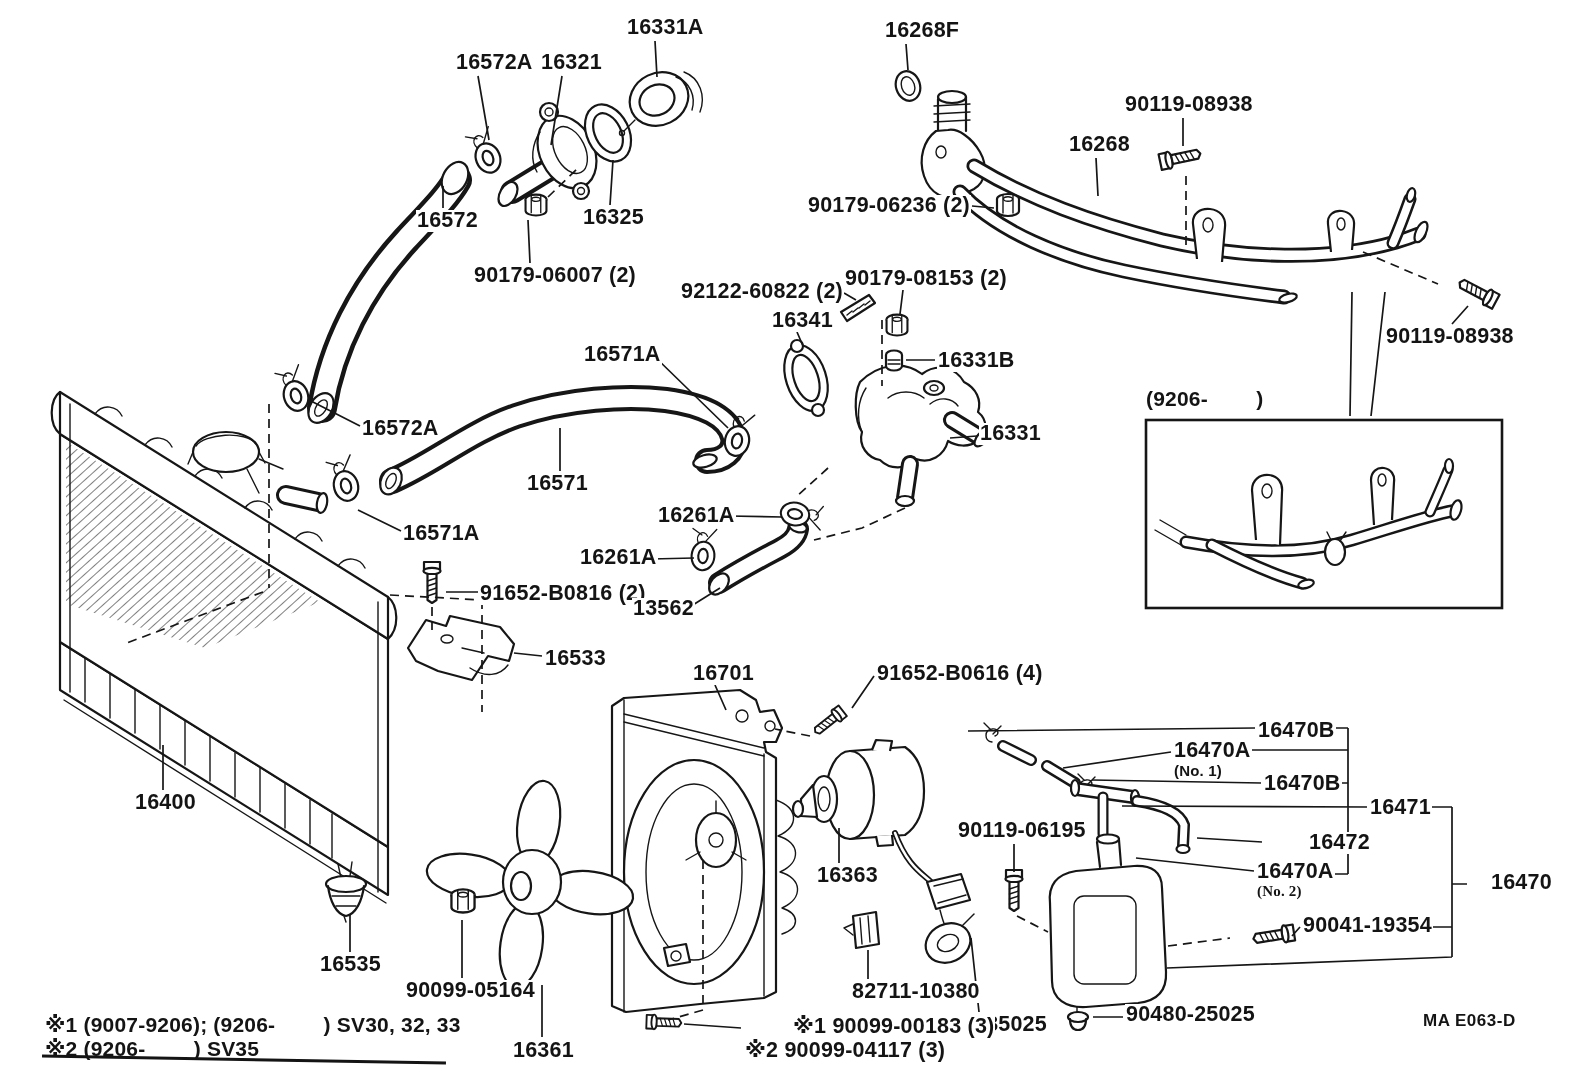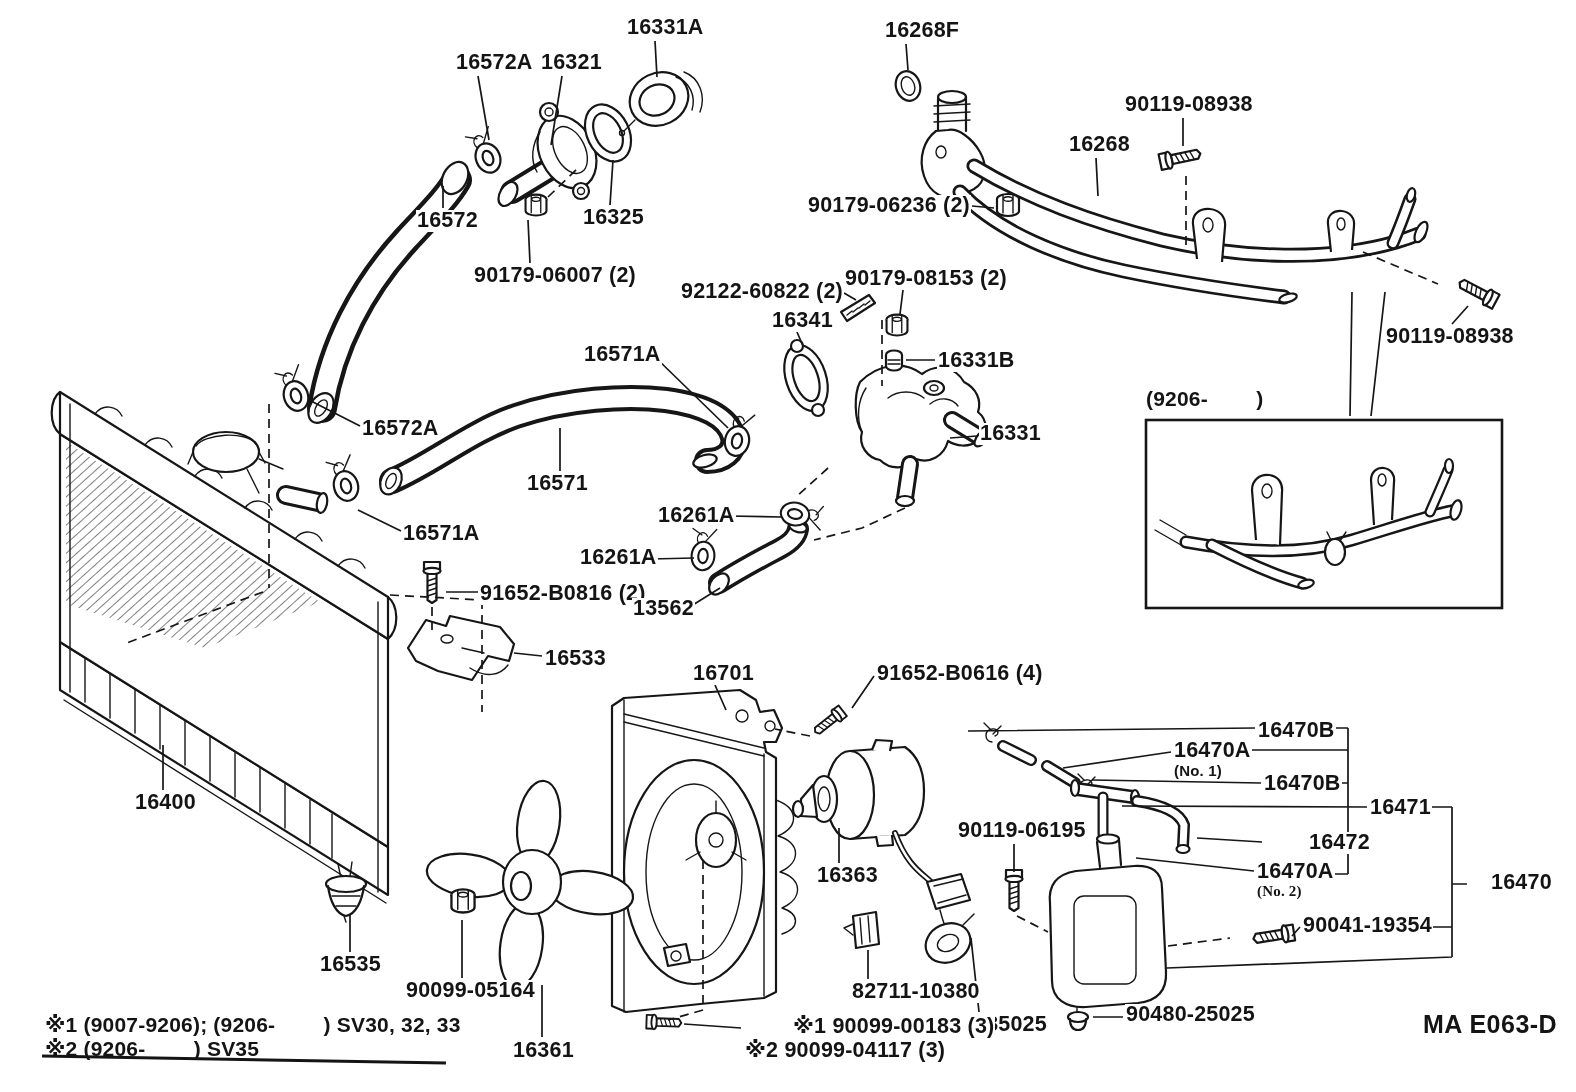--- a/index.html
+++ b/index.html
@@ -3,21 +3,21 @@
 <meta charset="utf-8">
 <style>
   html,body{margin:0;padding:0;background:#ffffff;}
   .stage{position:relative;width:1576px;height:1092px;background:#ffffff;overflow:hidden;
          font-family:"Liberation Sans","DejaVu Sans",sans-serif;}
   .stage svg{position:absolute;left:0;top:0;}
   .lbl{position:absolute;font-weight:700;font-size:21.5px;line-height:1.02;color:#141414;
        letter-spacing:.2px;white-space:pre;background:#ffffff;padding:0 1px;}
   .lbl.sm{font-size:15px;}
   .lbl.fn{font-size:21px;}
-  .lbl.doc{font-size:25px;letter-spacing:.5px;}
+  .lbl.doc{font-size:17px;letter-spacing:.5px;}
   .lbl.cap{font-size:21px;}
   .fn-underline{position:absolute;left:42px;top:1058px;width:404px;height:0;
        border-bottom:3px solid #141414;transform:rotate(1deg);}
   
   .s{stroke:#161616;fill:none;stroke-width:2.2;stroke-linecap:round;stroke-linejoin:round;}
   .f{stroke:#161616;fill:#ffffff;stroke-width:2.2;stroke-linejoin:round;}
   .thin{stroke-width:1.4;}
   .ld{stroke:#161616;fill:none;stroke-width:1.7;}
   .dsh{stroke:#161616;fill:none;stroke-width:1.7;stroke-dasharray:9 6;}
   .t1{stroke:#161616;fill:none;stroke-linecap:round;}

